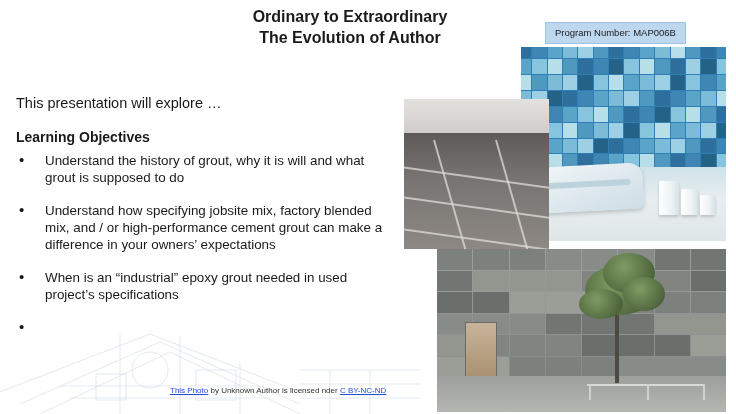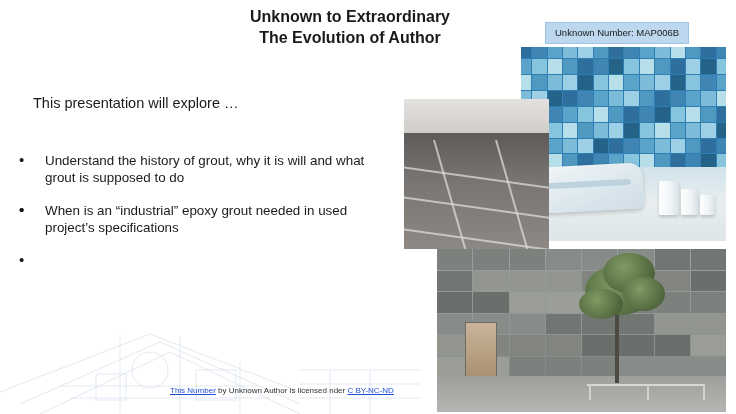--- a/index.html
+++ b/index.html
@@ -50,21 +50,20 @@
     font-size: 16px;
     font-weight: bold;
     line-height: 21px;
   }
   .intro {
     position: absolute;
     left: 16px;
     top: 95px;
     font-size: 14.5px;
     color: #1a1a1a;
-    margin-left: 17px;
   }
   .objectives-head {
     position: absolute;
     left: 16px;
     top: 129px;
     font-size: 14px;
     font-weight: bold;
     color: #1a1a1a;
   }
   .bullets {
@@ -299,49 +298,51 @@
       <path d="M300 124 L420 124"></path>
       <path d="M330 96 L330 140"></path>
       <path d="M370 96 L370 140"></path>
       <rect x="196" y="96" width="40" height="30"></rect>
       <rect x="96" y="100" width="30" height="26"></rect>
       <circle cx="150" cy="96" r="18"></circle>
     </g>
   </svg>
 
   <div class="title-block">
-    <div class="title-sub">Unknown to Extraordinary</div>
+    <div class="title-sub">Ordinary to Extraordinary</div>
     <div class="title-sub">The Evolution of Author</div>
   </div>
 
   <div class="intro">This presentation will explore …</div>
 
+  <div class="objectives-head">Learning Objectives</div>
 
   <div class="bullets">
     <div class="bullet">
       <span class="dot">•</span>
       <span>Understand the history of grout, why it is will and what grout is supposed to do</span>
     </div>
     <div class="bullet">
       <span class="dot">•</span>
+      <span>Understand how specifying jobsite mix, factory blended mix, and / or high-performance cement grout can make a  difference in your owners’ expectations</span>
     </div>
     <div class="bullet">
       <span class="dot">•</span>
       <span>When is an “industrial” epoxy grout needed in used project’s specifications</span>
     </div>
     <div class="bullet">
       <span class="dot">•</span>
     </div>
   </div>
 
   <div class="credit">
-    <a href="#">This Number</a><span> by Unknown Author is licensed nder </span><a href="#">C BY-NC-ND</a>
+    <a href="#">This Photo</a><span> by Unknown Author is licensed nder </span><a href="#">C BY-NC-ND</a>
   </div>
 
-  <div class="program-badge">Unknown Number: MAP006B</div>
+  <div class="program-badge">Program Number: MAP006B</div>
 
   <div class="photo-mosaic">
     <div class="mosaic-grid" id="mosaic">
         <i style="background: rgb(46, 111, 158);"></i>
         <i style="background: rgb(63, 134, 180);"></i>
         <i style="background: rgb(90, 163, 201);"></i>
         <i style="background: rgb(124, 188, 216);"></i>
         <i style="background: rgb(157, 208, 228);"></i>
         <i style="background: rgb(79, 152, 192);"></i>
         <i style="background: rgb(46, 111, 158);"></i>

